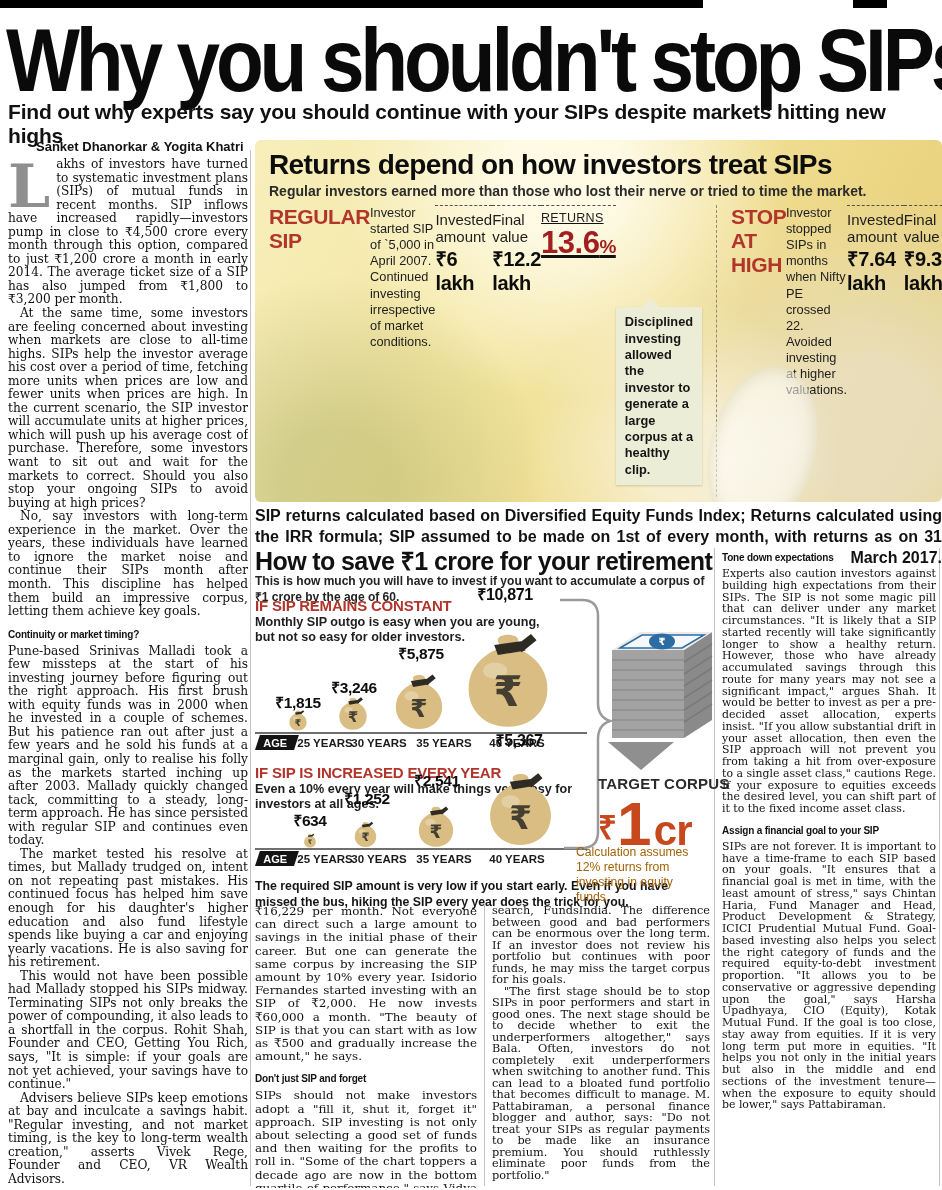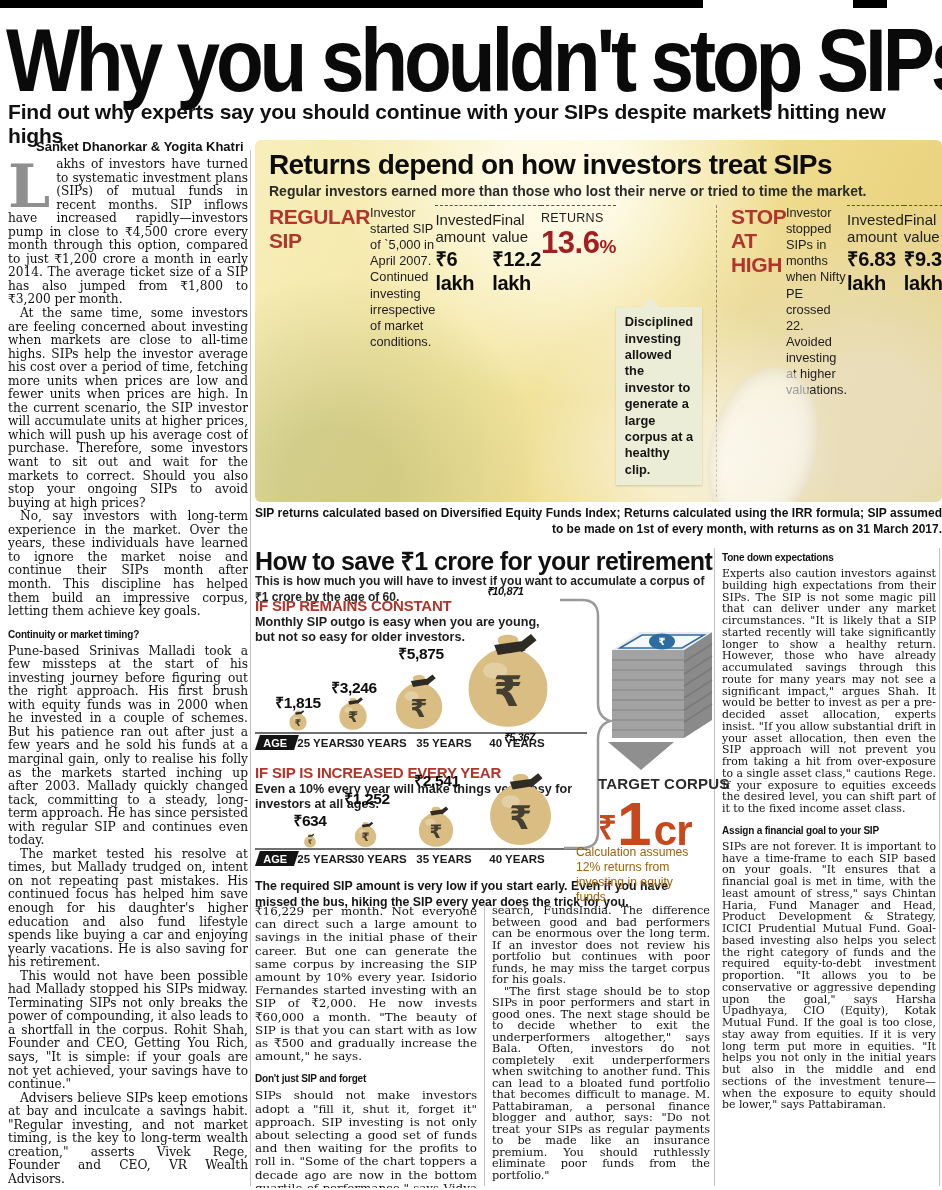--- a/index.html
+++ b/index.html
@@ -59,60 +59,60 @@
   .ig-title { padding:9px 14px 0; font-size:28px; font-weight:bold; letter-spacing:-0.6px; color:#0d0d0d; }
   .ig-sub   { padding:2px 14px 6px; font-size:14px; font-weight:bold; color:#2b2b2b; }
   .ig-cols  { display:flex; align-items:stretch; height:292px; }
   .ig-col   { flex:1; padding:0 14px; display:flex; flex-direction:row; }
   .ig-col + .ig-col { border-left:1px dashed #8d897b; }
   .ig-h   { color:#b2352b; font-size:21px; font-weight:bold; letter-spacing:-0.4px; margin-bottom:3px; }
   .ig-d   { font-size:12.8px; font-weight:normal; line-height:1.26; color:#1d1d1d; min-height:52px; margin-bottom:6px; }
   .ig-row { border-top:1px dashed #56524a; padding:5px 0 7px; }
   .ig-lab { font-size:15px; color:#1d1d1d; }
   .ig-val { font-size:20px; font-weight:bold; letter-spacing:-0.3px; color:#0d0d0d; }
-  .ig-ret { border-top:1px dashed #56524a; padding-top:5px; }
+  .ig-ret { border-top:1px dashed #56524a; padding-top:5px;text-decoration:underline; }
   .ig-ret .ig-lab { font-size:12.5px; letter-spacing:0.3px; }
   .ig-pct { font-size:31px; font-weight:bold; color:#a21f20; letter-spacing:-0.5px; }
   .ig-pct .sign { font-size:19px; }
   .ig-note {
     margin-top:auto; margin-bottom:12px; position:relative;
     background:#ecedd6; padding:7px 9px; font-size:12.8px; font-weight:bold;
     line-height:1.28; color:#151515; box-shadow:0 1px 2px rgba(90,80,30,0.25);
   }
   .ig-note .ptr {
     position:absolute; top:-6px; left:28px; width:13px; height:13px;
     background:#ecedd6; transform:rotate(45deg);
   }
   .coin-disc {
     position:absolute; left:455px; top:225px; width:105px; height:170px;
     background:rgba(255,255,255,0.55); border-radius:50%; transform:rotate(14deg);
     box-shadow:inset 0 0 18px rgba(180,160,90,0.35);
   }
   .footnote {
     position:absolute; left:255px; top:506px; width:687px;
-    font-size:12px; font-weight:bold; line-height:1.3; color:#111;
+    font-size:16px; font-weight:bold; line-height:1.3; color:#111;
     text-align:justify; text-align-last:right;
   }
 
   
   .rc { position:absolute; left:255px; top:543px; width:465px; height:372px; }
   .rc-title { position:absolute; left:0; top:0; font-size:25px; font-weight:bold; letter-spacing:-0.6px; white-space:nowrap; }
   .rc-sub   { position:absolute; left:0; top:31px; width:460px; font-size:12px; font-weight:bold; color:#222; }
   .sec-h { position:absolute; color:#b2352b; font-size:15px; font-weight:bold; letter-spacing:-0.2px; }
   .sec-d { position:absolute; font-size:12.6px; font-weight:bold; line-height:1.22; color:#1d1d1d; }
   .sA-h { left:0; top:54px; }  .sA-d { left:0; top:72px; width:300px; }
   .sB-h { left:0; top:221px; } .sB-d { left:0; top:239px; width:330px; }
   .baseline { position:absolute; left:0; height:2px; background:#6f6f6f; width:332px; }
   .bl-a { top:189px; } .bl-b { top:305px; }
   .bag { position:absolute; }
   .bagval {
     position:absolute; transform:translateX(-50%); white-space:nowrap;
     font-weight:bold; font-size:15.5px; letter-spacing:-0.4px; color:#0d0d0d;
   }
-  .bagval.big { font-size:11px;font-style:italic; }
+  .bagval.big { font-size:16px; }
   .agebar { position:absolute; left:0; width:340px; height:16px; }
   .age-tag {
     position:absolute; left:0; top:0; background:#141414; color:#fff;
     font-size:11px; font-weight:bold; padding:1.5px 9px 1.5px 6px;
     transform:skewX(-18deg); transform-origin:0 100%;
   }
   .age-tag span { display:inline-block; transform:skewX(18deg); }
   .age-lab {
     position:absolute; top:2px; transform:translateX(-50%);
     font-size:11.5px; font-weight:bold; color:#1a1a1a; white-space:nowrap;
@@ -205,21 +205,21 @@
           <div class="ig-pct"><span>13.6</span><span class="sign">%</span></div>
         </div>
         <div class="ig-note"><span class="ptr"></span><span>Disciplined investing allowed the investor to generate a large corpus at a healthy clip.</span></div>
       </div>
 
       <div class="ig-col">
         <div class="ig-h">STOP AT HIGH</div>
         <div class="ig-d">Investor stopped SIPs in months when Nifty PE crossed 22. Avoided investing at higher valuations.</div>
         <div class="ig-row">
           <div class="ig-lab">Invested amount</div>
-          <div class="ig-val">₹6.83 lakh</div>
+          <div class="ig-val">₹7.64 lakh</div>
         </div>
         <div class="ig-row">
           <div class="ig-lab">Final value</div>
           <div class="ig-val">₹9.37 lakh</div>
         </div>
         <div class="ig-ret">
           <div class="ig-lab">RETURNS</div>
           <div class="ig-pct"><span>14.7</span><span class="sign">%</span></div>
         </div>
         <div class="ig-note"><span class="ptr"></span><span>Returns are better compared to regular SIP. But final corpus is lower due to fewer SIPs.</span></div>

